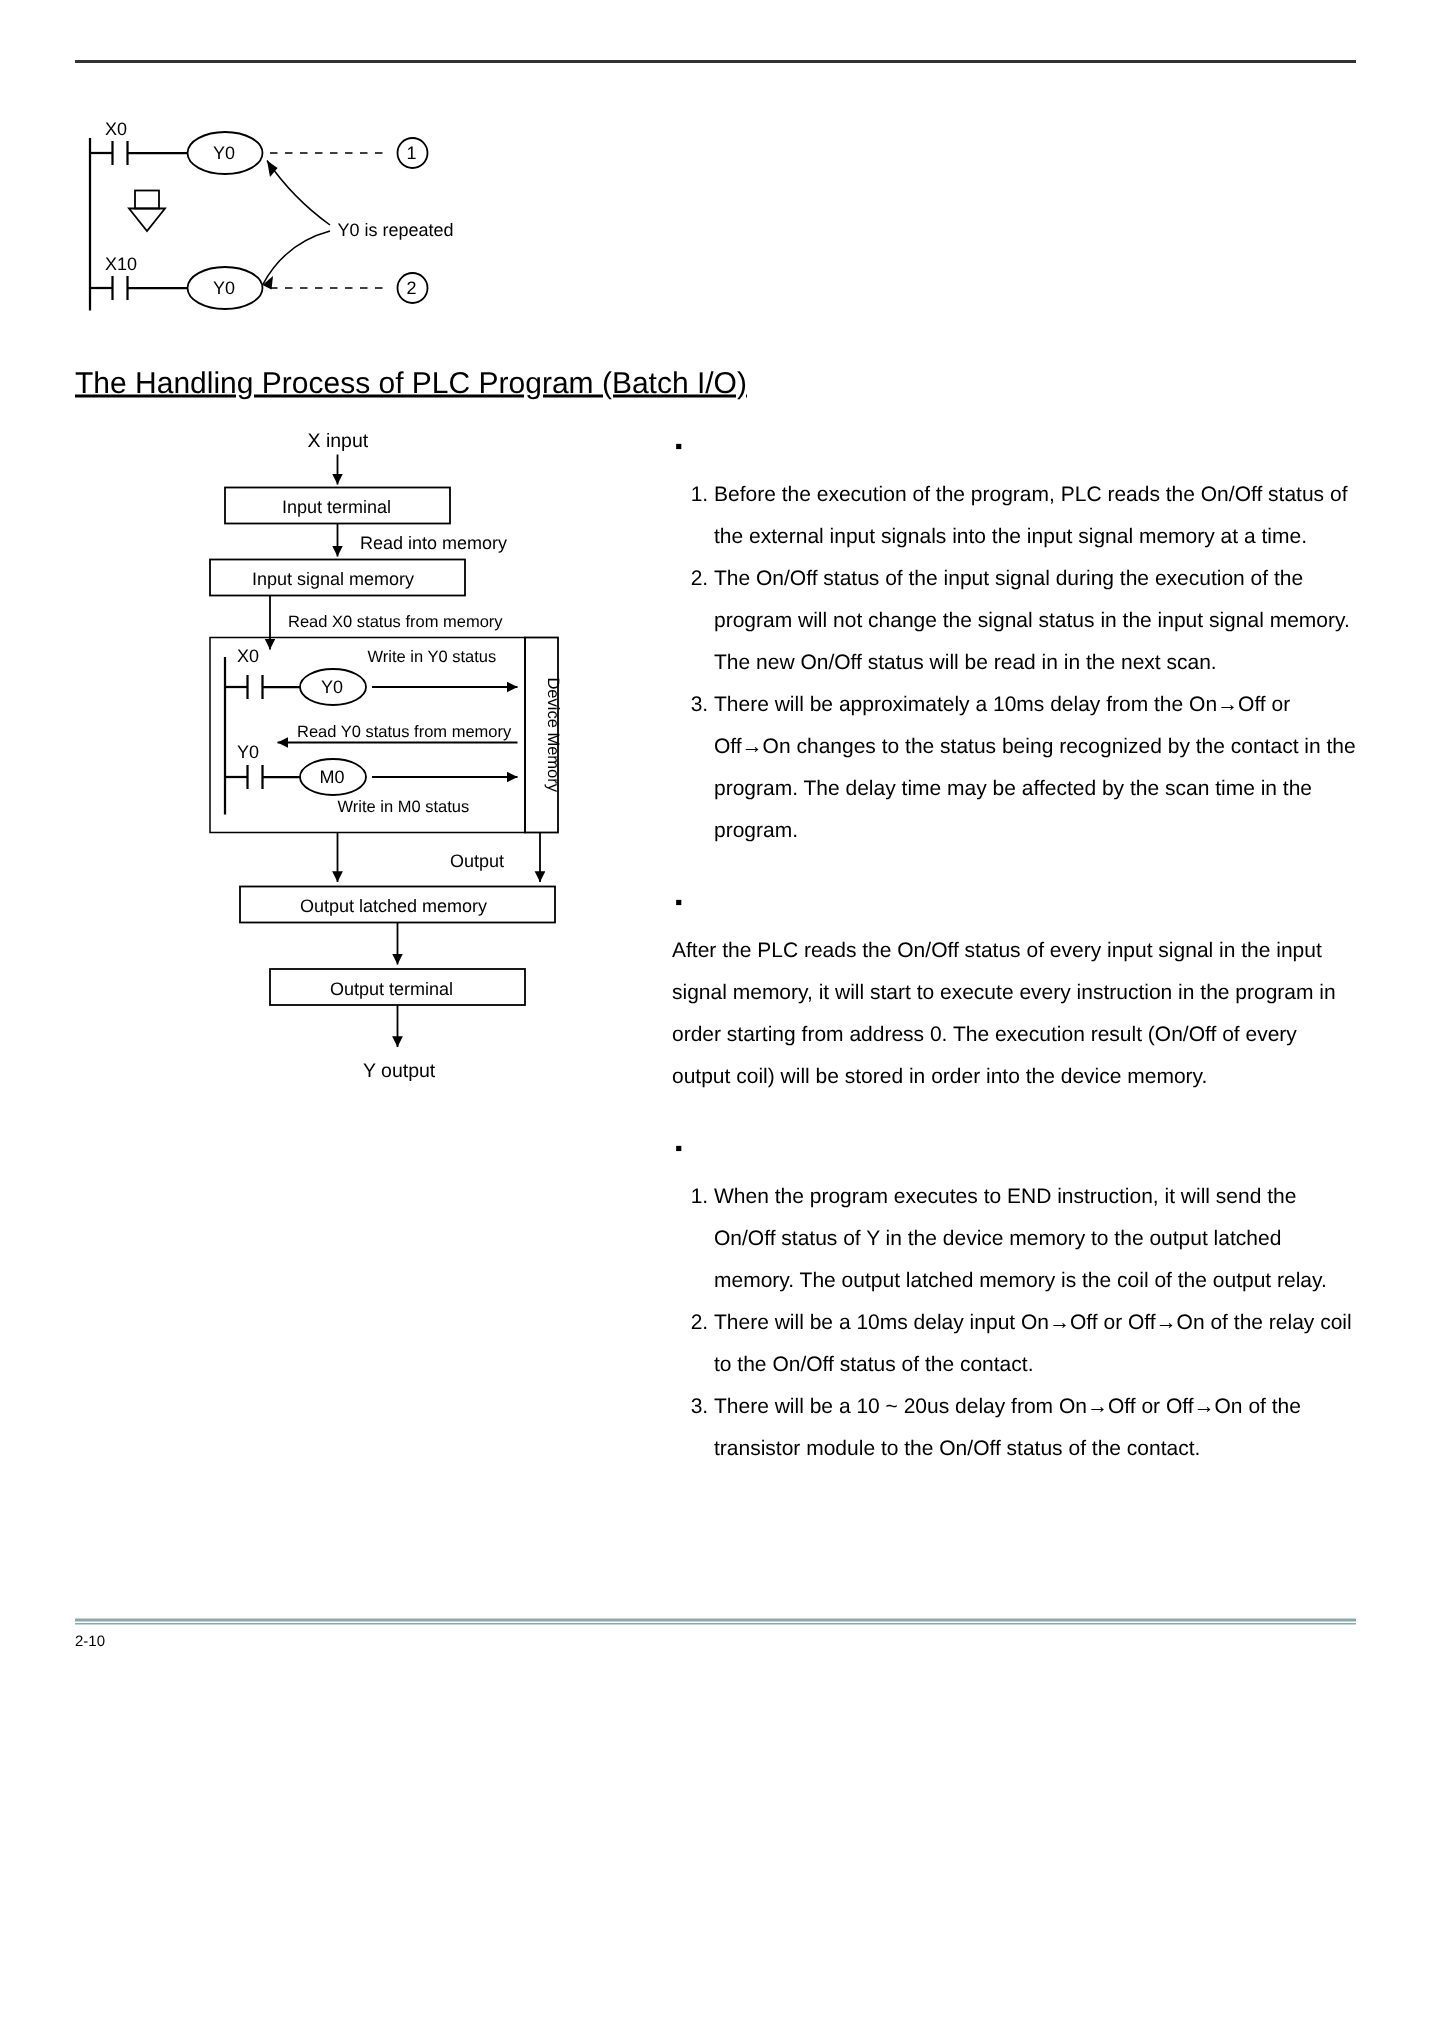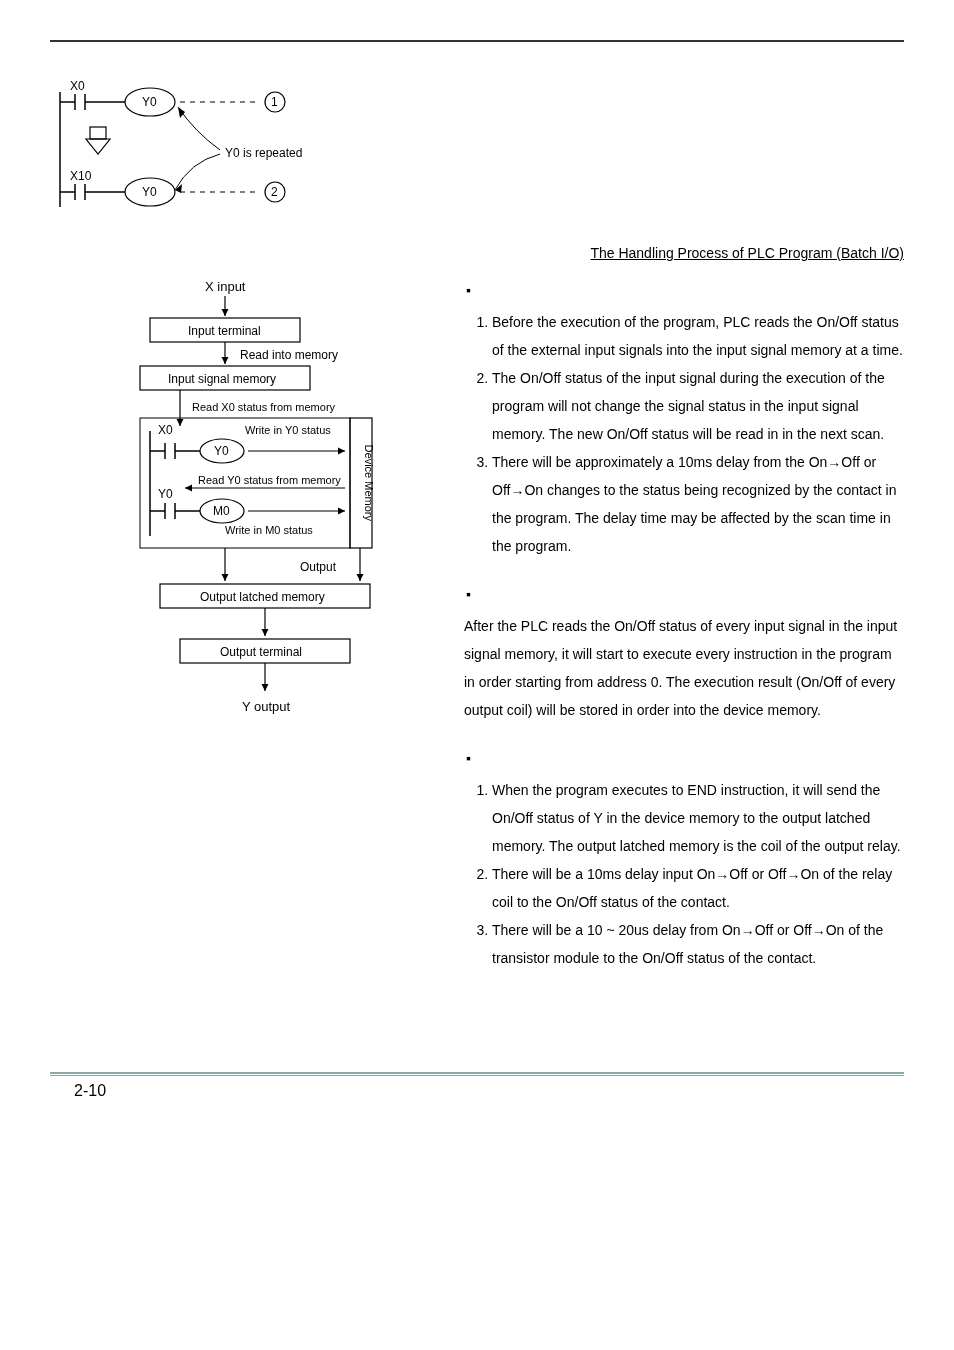--- a/index.html
+++ b/index.html
@@ -28,26 +28,25 @@
     line-height: 2;
     padding-top: 10px;
   }
   .ladder-svg {
     width: 290px;
     height: 140px;
   }
   .section-heading {
     text-decoration: underline;
     margin: 20px 0 15px 0;
-    font-size: 14px;
-    text-align: right;
+    font-size: 20px;
   }
   .mid-section {
     display: flex;
-    gap: 46px;
+    gap: 30px;
     align-items: flex-start;
   }
   .mid-left {
     width: 360px;
   }
   .flow-svg {
     width: 360px;
     height: 500px;
   }
   .mid-right {
@@ -71,22 +70,21 @@
     margin-bottom: 20px;
   }
   .hr-bottom {
     border-top: 2px solid #8aa;
     border-bottom: 1px solid #8aa;
     height: 1px;
     margin-top: 80px;
     margin-bottom: 6px;
   }
   .footer {
-    font-size: 16px;
-    margin-left: 24px;
+    font-size: 10px;
   }
   svg text {
     font-family: Arial, Helvetica, sans-serif;
   }
 </style>
 </head>
 <body>
 
 <div class="hr-top"></div>
 

